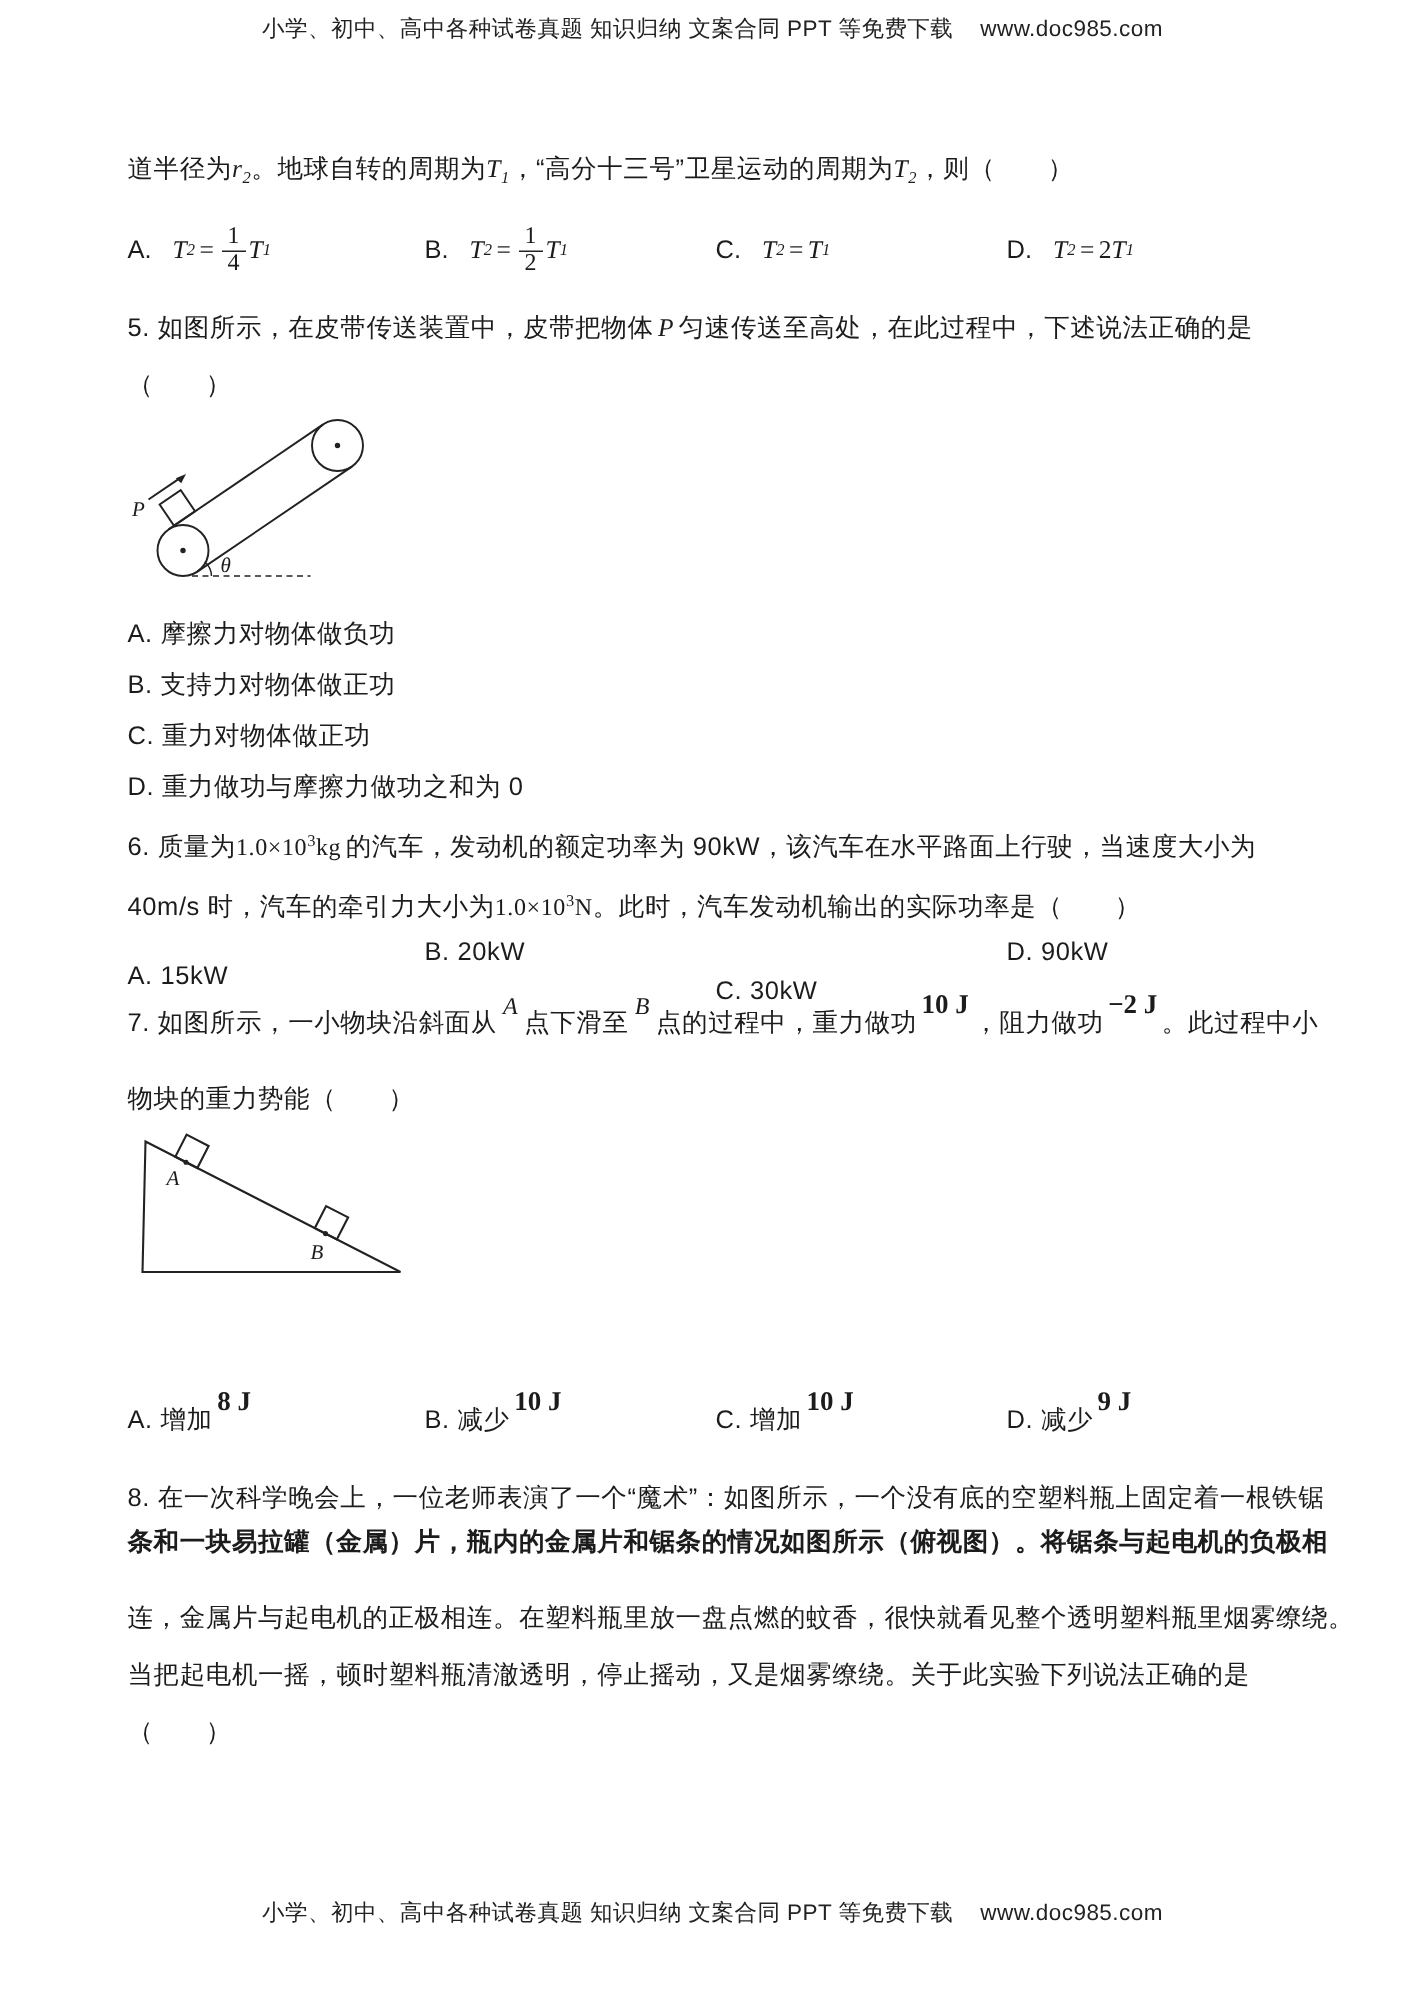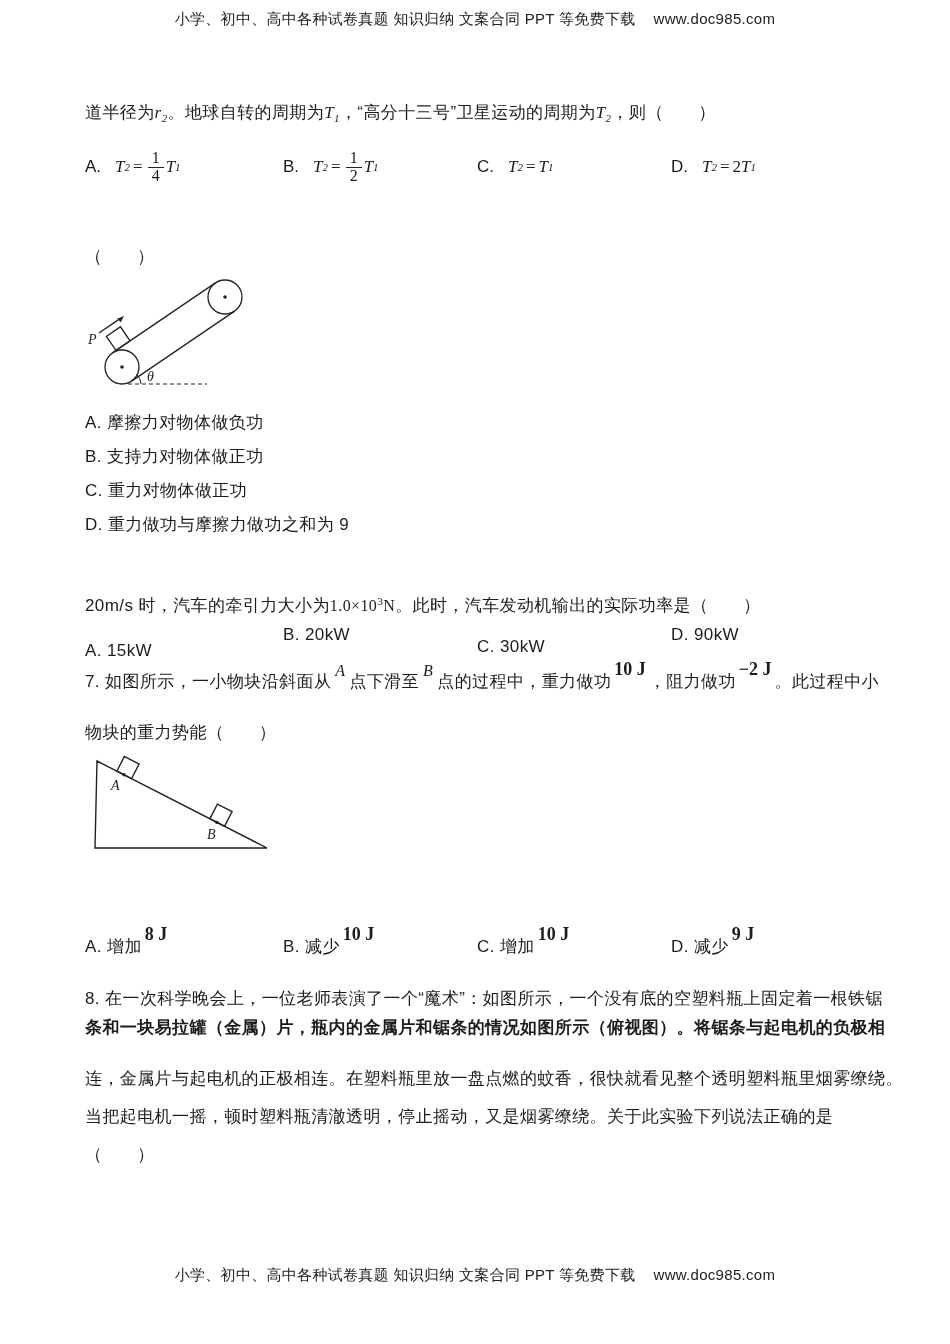--- a/index.html
+++ b/index.html
@@ -98,20 +98,23 @@
             <span class="v">T</span>
             <sub class="vs">2</sub>
             <span class="eq">=</span>
             <span>2</span>
             <span class="v">T</span>
             <sub class="vs">1</sub>
           </span>
       </div>
     </div>
 
+    <div class="tline" style="top:188px;">
+      <span>5. 如图所示，在皮带传送装置中，皮带把物体</span><span class="v" style="margin:0 3px;">P</span><span>匀速传送至高处，在此过程中，下述说法正确的是</span>
+    </div>
     <div class="tline" style="top:226px;">（　　）</div>
 
     <div class="diagram" style="top:250px;left:0px;">
       <svg width="235" height="138" viewBox="0 0 235 138">
         <g stroke="#222" fill="none" stroke-width="1.3">
           <circle cx="140" cy="28" r="17"></circle>
           <circle cx="37" cy="98" r="17"></circle>
           <line x1="27.4" y1="83.9" x2="130.4" y2="13.9"></line>
           <line x1="46.6" y1="112.1" x2="149.6" y2="42.1"></line>
           <g transform="translate(38,76.6) rotate(-34.2)">
@@ -125,29 +128,32 @@
         <circle cx="140" cy="28" r="1.8" fill="#222"></circle>
         <circle cx="37" cy="98" r="1.8" fill="#222"></circle>
         <text class="dv" x="3" y="75">P</text>
         <text class="dv" x="62" y="112">θ</text>
       </svg>
     </div>
 
     <div class="vopt" style="top:392px;">A. 摩擦力对物体做负功</div>
     <div class="vopt" style="top:426px;">B. 支持力对物体做正功</div>
     <div class="vopt" style="top:460px;">C. 重力对物体做正功</div>
-    <div class="vopt" style="top:494px;">D. 重力做功与摩擦力做功之和为 9</div>
+    <div class="vopt" style="top:494px;">D. 重力做功与摩擦力做功之和为 0</div>
 
+    <div class="tline" style="top:530px;">
+      <span>6. 质量为</span><span class="sci">1.0×10</span><sup class="exp">3</sup><span class="sci" style="margin-right:3px;">kg</span><span>的汽车，发动机的额定功率为 90kW，该汽车在水平路面上行驶，当速度大小为</span>
+    </div>
     <div class="tline" style="top:570px;">
-      <span>20m/s 时，汽车的牵引力大小为</span><span class="sci">1.0×10</span><sup class="exp">3</sup><span class="sci">N</span><span>。此时，汽车发动机输出的实际功率是（　　）</span>
+      <span>40m/s 时，汽车的牵引力大小为</span><span class="sci">1.0×10</span><sup class="exp">3</sup><span class="sci">N</span><span>。此时，汽车发动机输出的实际功率是（　　）</span>
     </div>
     <div>
       <div class="vopt" style="top:622px;left:0px;">A. 15kW</div>
       <div class="vopt" style="top:606px;left:198px;">B. 20kW</div>
-      <div class="vopt" style="top:618px;left:392px;">C. 30kW</div>
+      <div class="vopt" style="top:632px;left:392px;">C. 30kW</div>
       <div class="vopt" style="top:606px;left:586px;">D. 90kW</div>
     </div>
 
     <div class="tline" style="top:650px;">
       <span>7. 如图所示，一小物块沿斜面从</span><span class="supvar">A</span><span>点下滑至</span><span class="supvar">B</span><span>点的过程中，重力做功</span><span class="supval">10 J</span><span>，阻力做功</span><span class="supval">−2 J</span><span>。此过程中小</span>
     </div>
     <div class="tline" style="top:702px;">物块的重力势能（　　）</div>
 
     <div class="diagram" style="top:736px;left:5px;">
       <svg width="190" height="105" viewBox="0 0 190 105">

